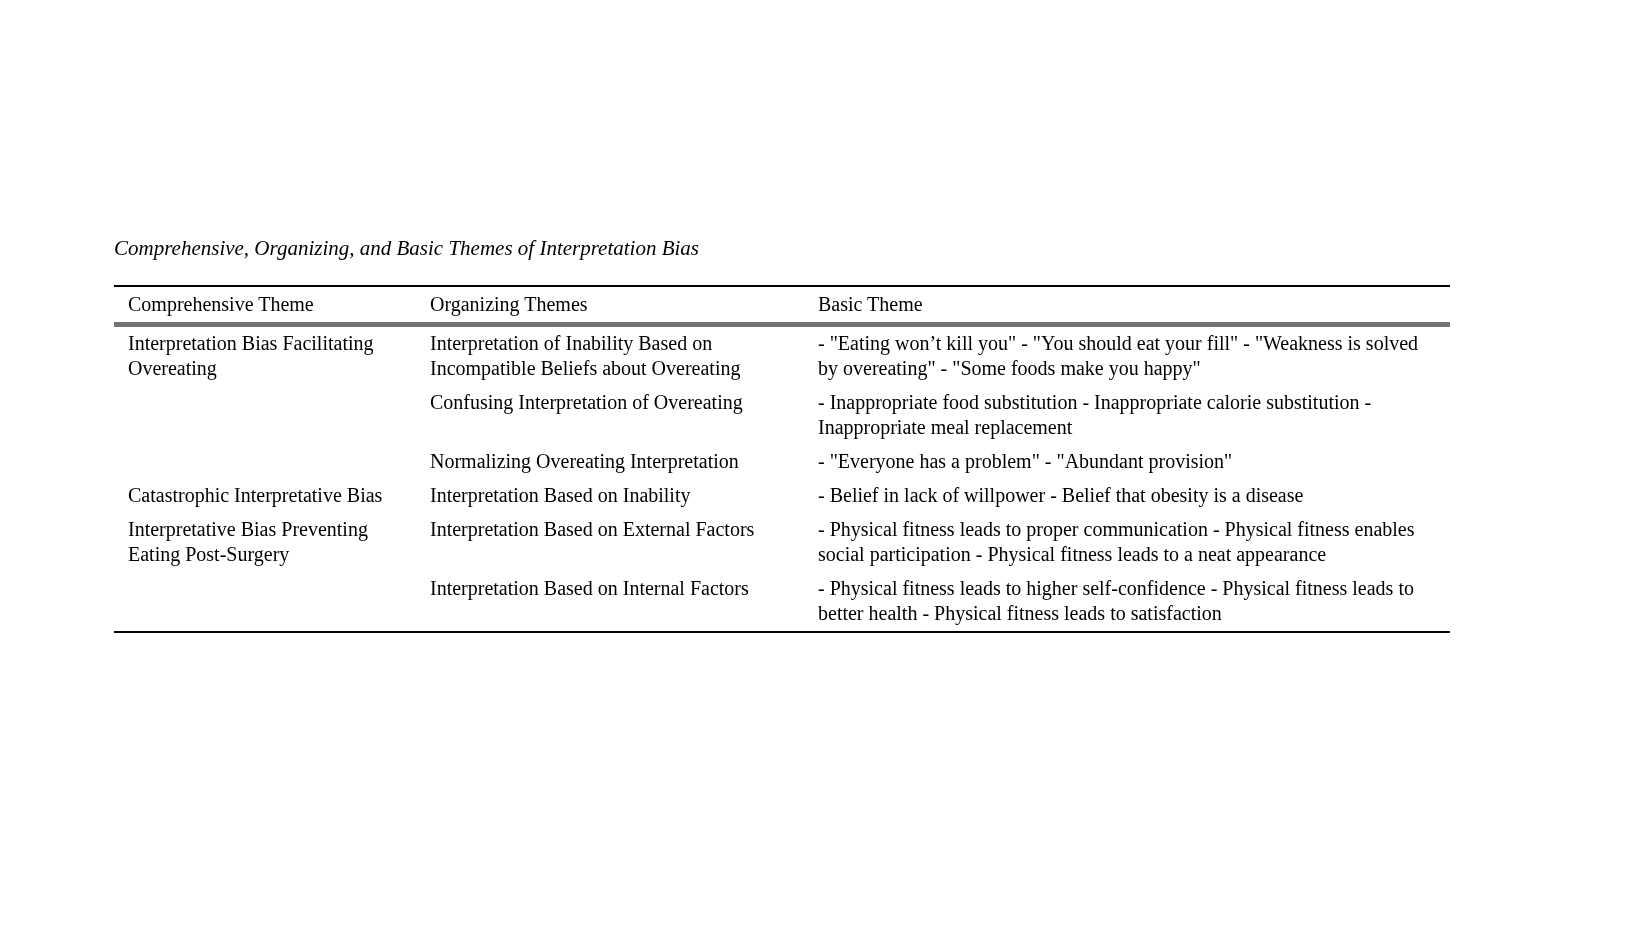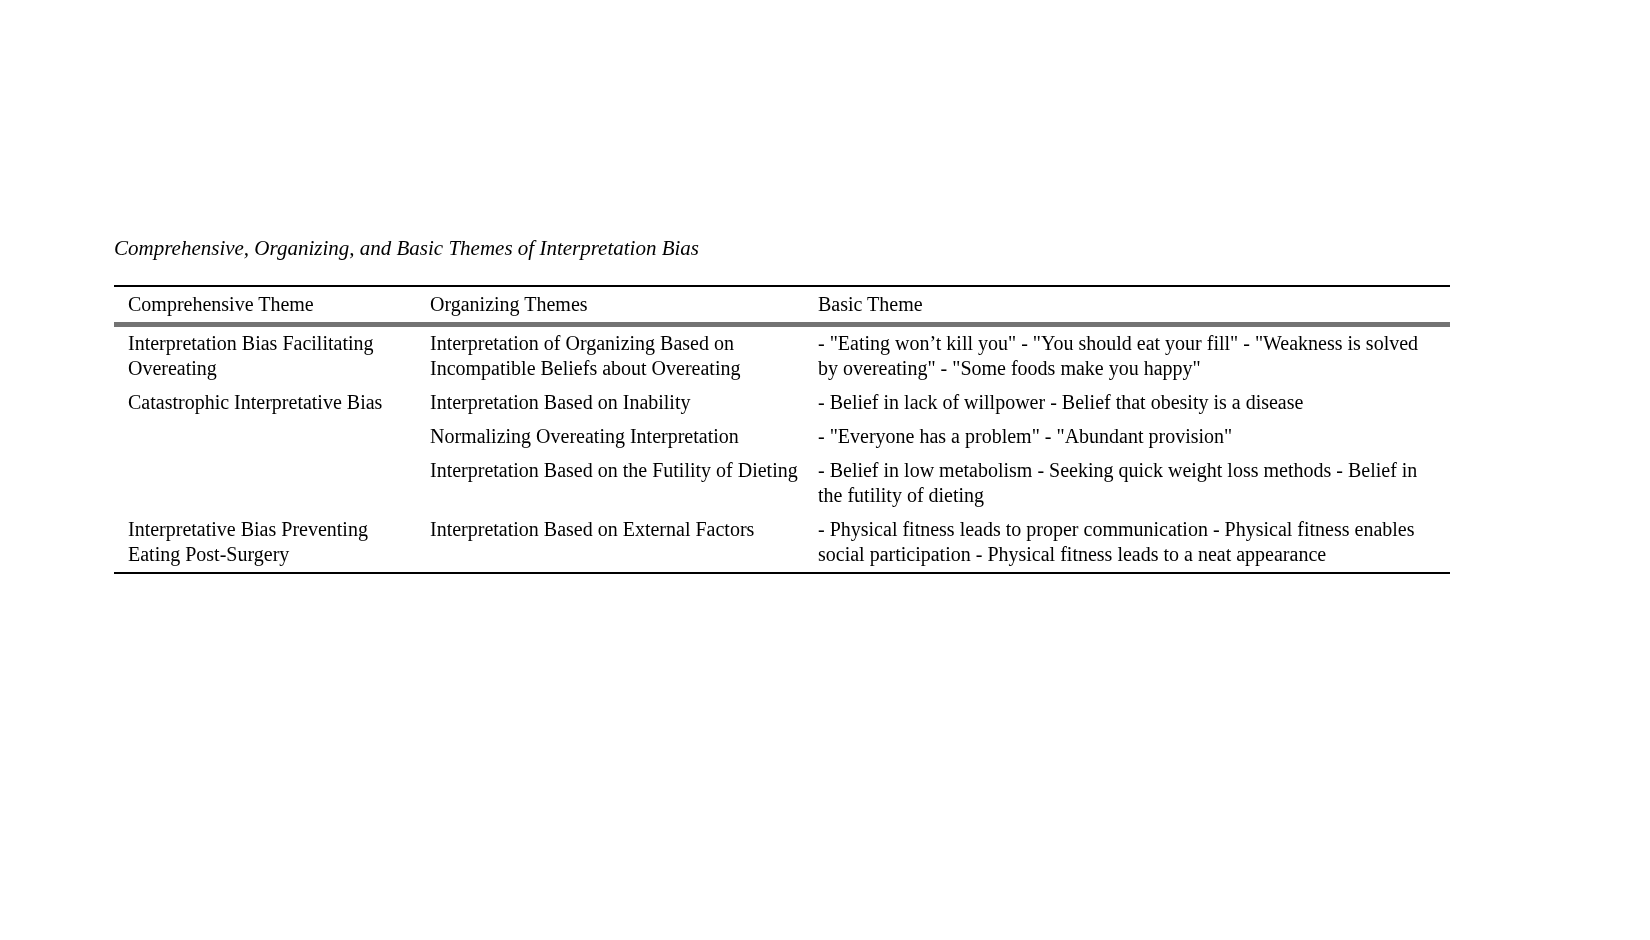--- a/index.html
+++ b/index.html
@@ -75,40 +75,45 @@
       <thead>
         <tr>
           <th>Comprehensive Theme</th>
           <th>Organizing Themes</th>
           <th>Basic Theme</th>
         </tr>
       </thead>
       <tbody>
         <tr>
           <td>Interpretation Bias Facilitating Overeating</td>
-          <td>Interpretation of Organizing Based on Incompatible Beliefs about Overeating</td>
+          <td>Interpretation of Inability Based on Incompatible Beliefs about Overeating</td>
           <td class="basic-cell">- "Eating won’t kill you" - "You should eat your fill" - "Weakness is solved by overeating" - "Some foods make you happy"</td>
+        </tr>
+        <tr>
+          <td></td>
+          <td>Confusing Interpretation of Overeating</td>
+          <td class="basic-cell">- Inappropriate food substitution - Inappropriate calorie substitution - Inappropriate meal replacement</td>
+        </tr>
+        <tr>
+          <td></td>
+          <td>Normalizing Overeating Interpretation</td>
+          <td class="basic-cell">- "Everyone has a problem" - "Abundant provision"</td>
         </tr>
         <tr>
           <td>Catastrophic Interpretative Bias</td>
           <td>Interpretation Based on Inability</td>
           <td class="basic-cell">- Belief in lack of willpower - Belief that obesity is a disease</td>
         </tr>
         <tr>
-          <td></td>
-          <td>Normalizing Overeating Interpretation</td>
-          <td class="basic-cell">- "Everyone has a problem" - "Abundant provision"</td>
+          <td>Interpretative Bias Preventing Eating Post-Surgery</td>
+          <td>Interpretation Based on External Factors</td>
+          <td class="basic-cell">- Physical fitness leads to proper communication - Physical fitness enables social participation - Physical fitness leads to a neat appearance</td>
         </tr>
         <tr>
           <td></td>
-          <td>Interpretation Based on the Futility of Dieting</td>
-          <td class="basic-cell">- Belief in low metabolism - Seeking quick weight loss methods - Belief in the futility of dieting</td>
-        </tr>
-        <tr>
-          <td>Interpretative Bias Preventing Eating Post-Surgery</td>
-          <td>Interpretation Based on External Factors</td>
-          <td class="basic-cell">- Physical fitness leads to proper communication - Physical fitness enables social participation - Physical fitness leads to a neat appearance</td>
+          <td>Interpretation Based on Internal Factors</td>
+          <td class="basic-cell">- Physical fitness leads to higher self-confidence - Physical fitness leads to better health - Physical fitness leads to satisfaction</td>
         </tr>
       </tbody>
     </table>
 
   </div>
 </div>
 
 </body></html>

